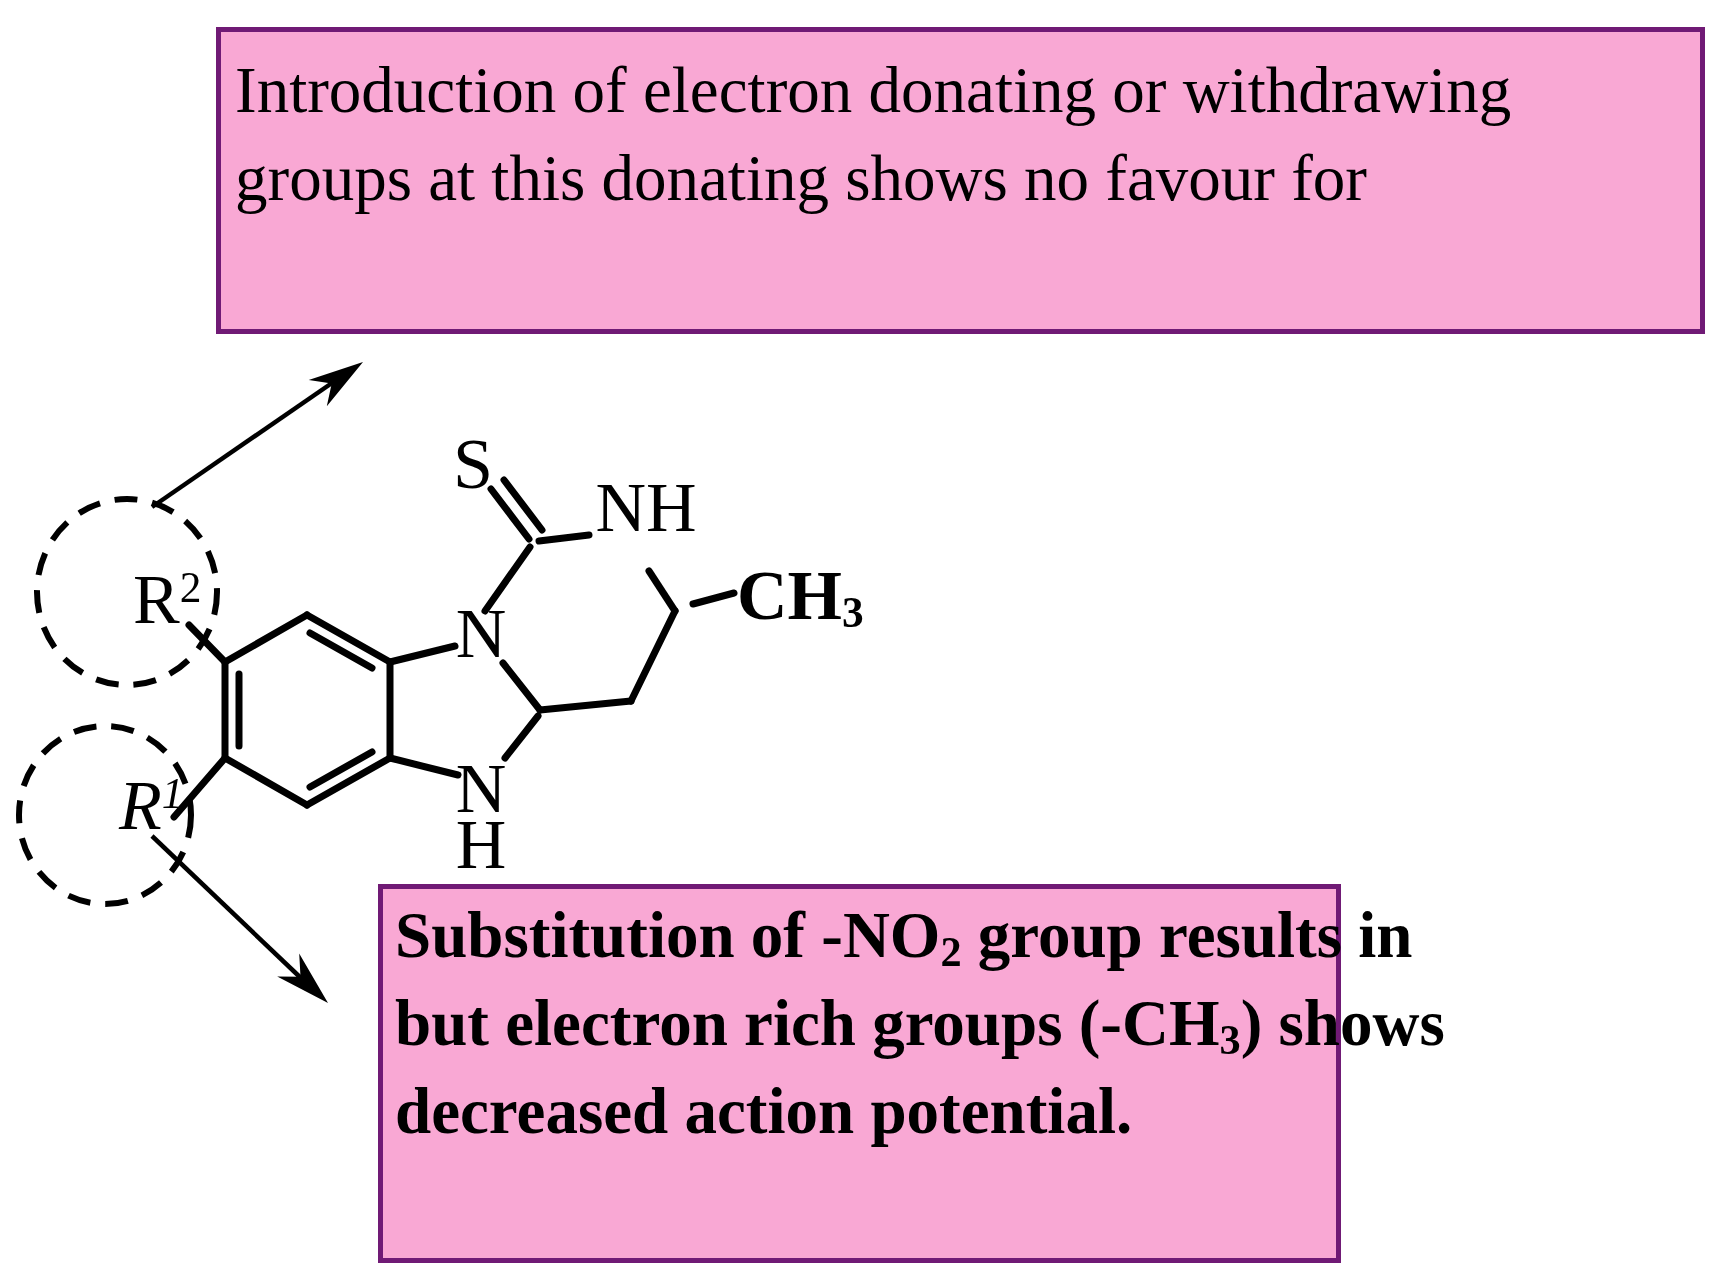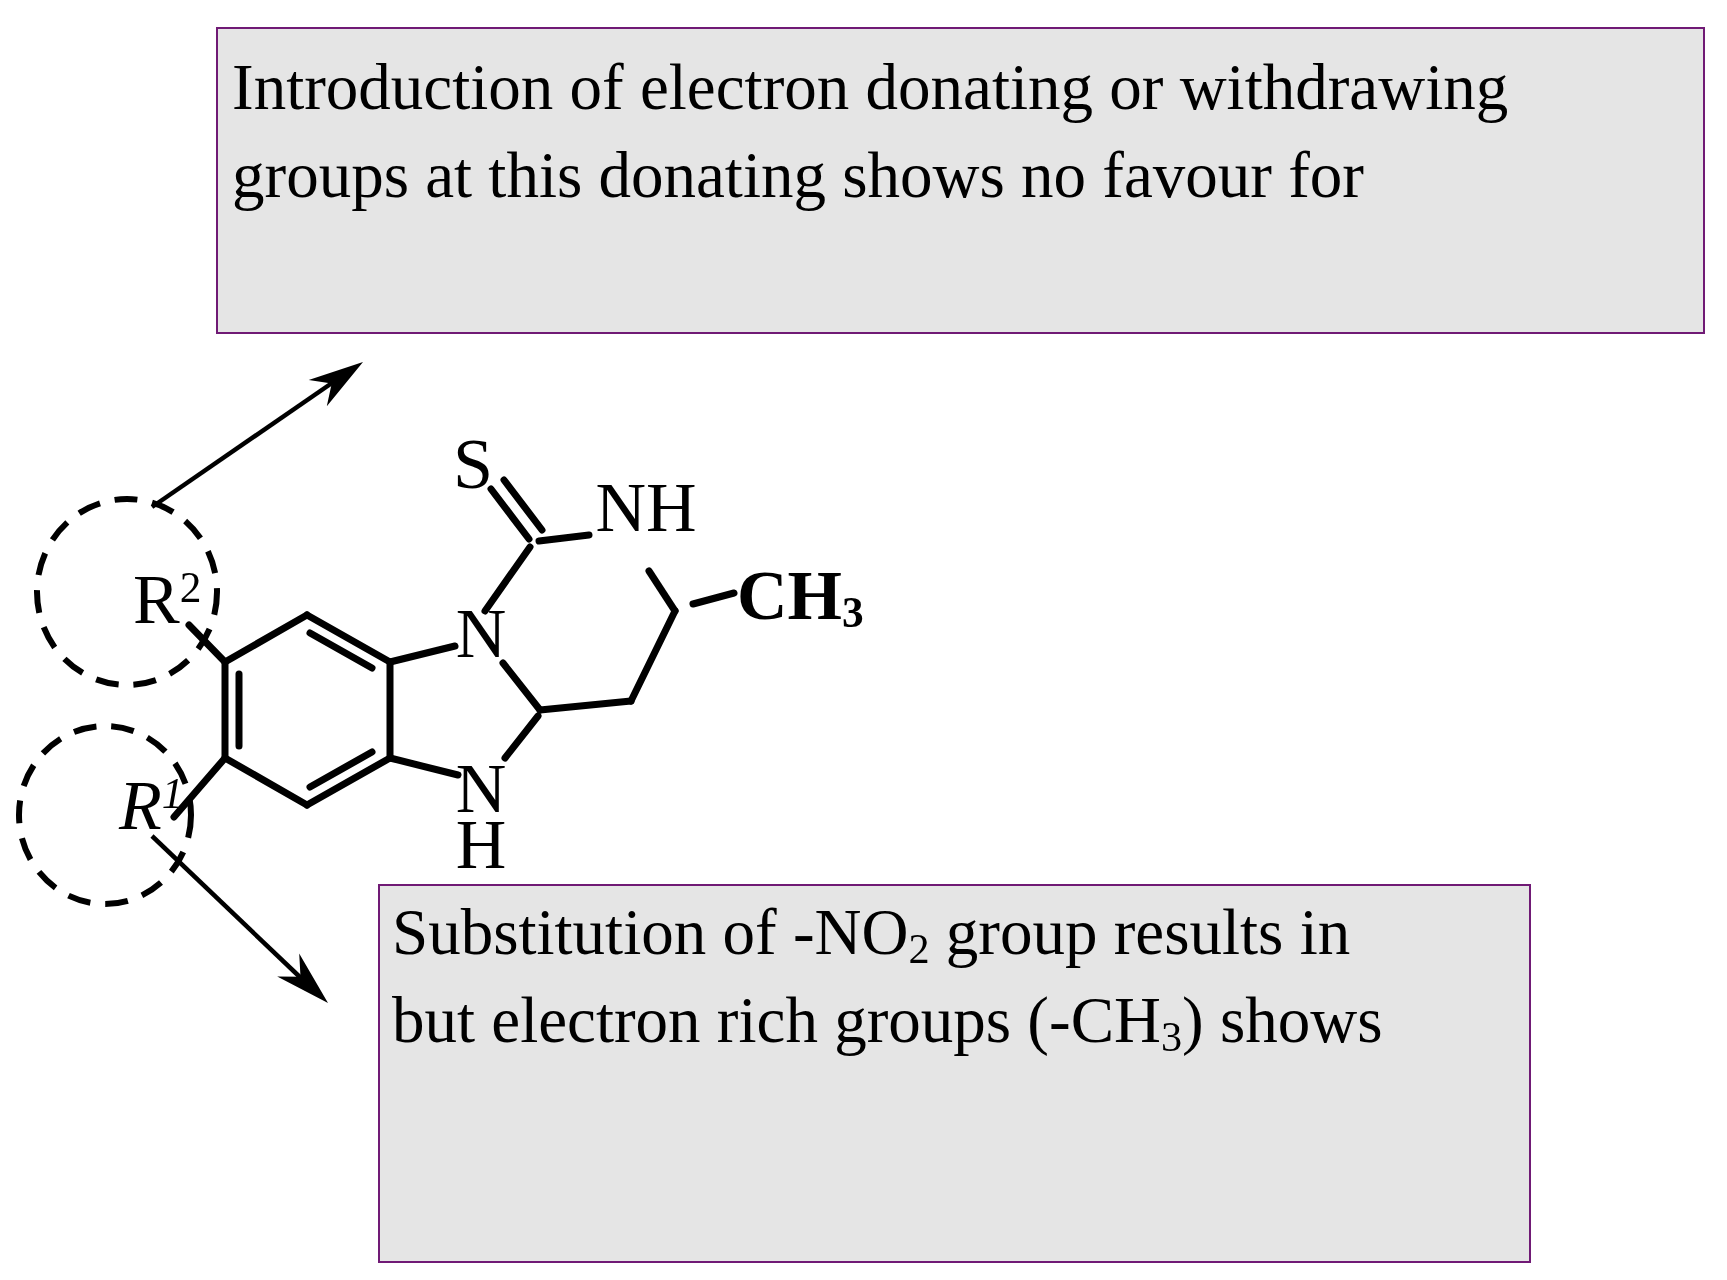--- a/index.html
+++ b/index.html
@@ -39,39 +39,40 @@
     fill: none;
   }
   .arrow-head {
     fill: #000000;
     stroke: none;
   }
   
   .tbox {
     position: absolute;
     box-sizing: border-box;
-    border: 2px solid #701a75;
-    background: #e5e5e5;
+    border: 5px solid #701a75;
+    background: #f9a8d4;
     font-size: 65px;
     line-height: 88px;
     white-space: nowrap;
   }
   .tbox.top {
     left: 216px;
     top: 27px;
     width: 1489px;
     height: 307px;
     padding: 14px 10px 0 14px;
   }
   .tbox.bottom {
     left: 378px;
     top: 884px;
-    width: 1153px;
+    width: 963px;
     height: 379px;
     padding: 2px 10px 0 12px;
+    font-weight: bold;
   }
   .tbox sub {
     font-size: 0.65em;
     vertical-align: -0.22em;
     line-height: 0;
   }
   
   .atom {
     position: absolute;
     transform: translate(-50%, -50%);
@@ -170,15 +171,16 @@
   <div class="atom left-anchor" style="left:119px; top:806px;font-style:italic;"><span>R</span><sup>1</sup></div>
 
   <div class="tbox top">
     <div>Introduction of electron donating or withdrawing</div>
     <div>groups at this donating shows no favour for</div>
   </div>
 
   <div class="tbox bottom">
     <div>Substitution of -NO<sub>2</sub> group results in</div>
     <div>but electron rich groups (-CH<sub>3</sub>) shows</div>
+    <div>decreased action potential.</div>
   </div>
 
 </div>
 
 </body></html>

